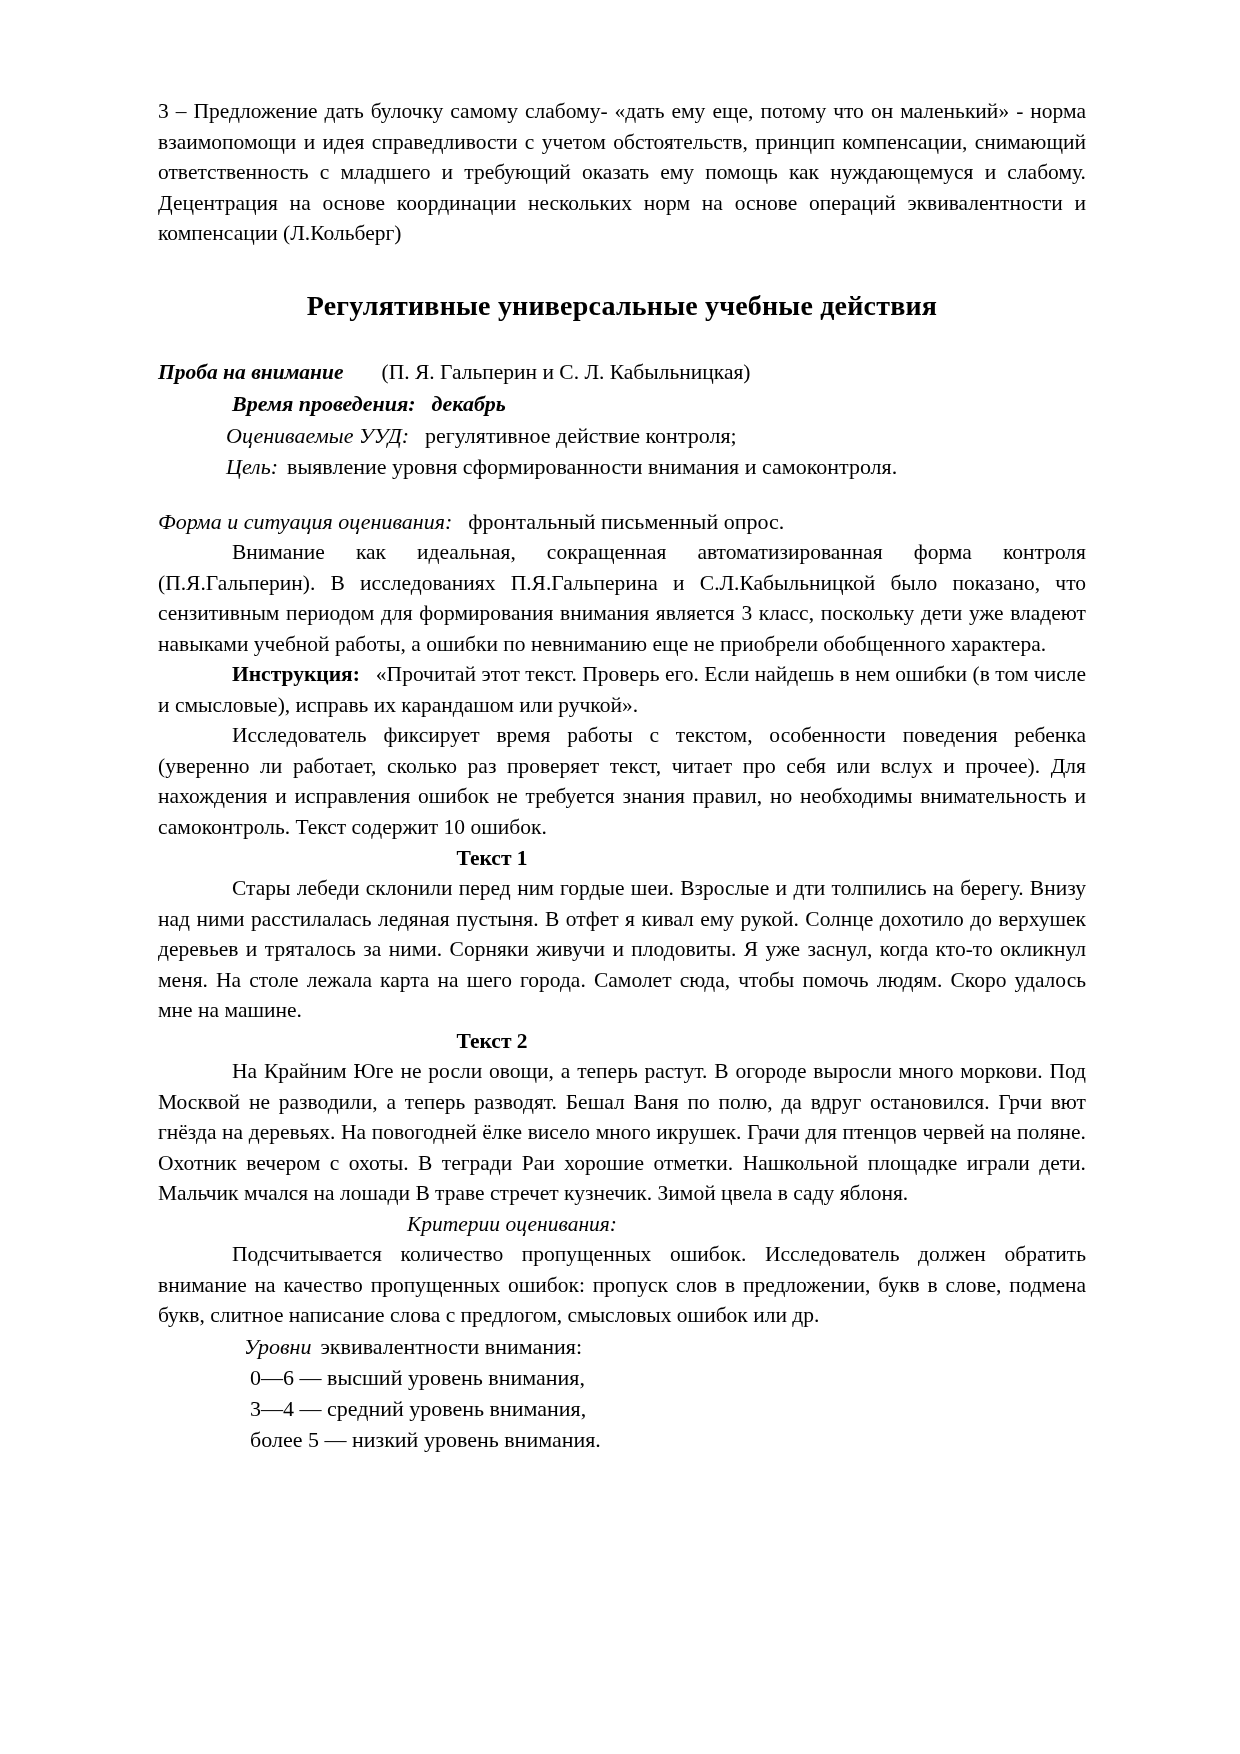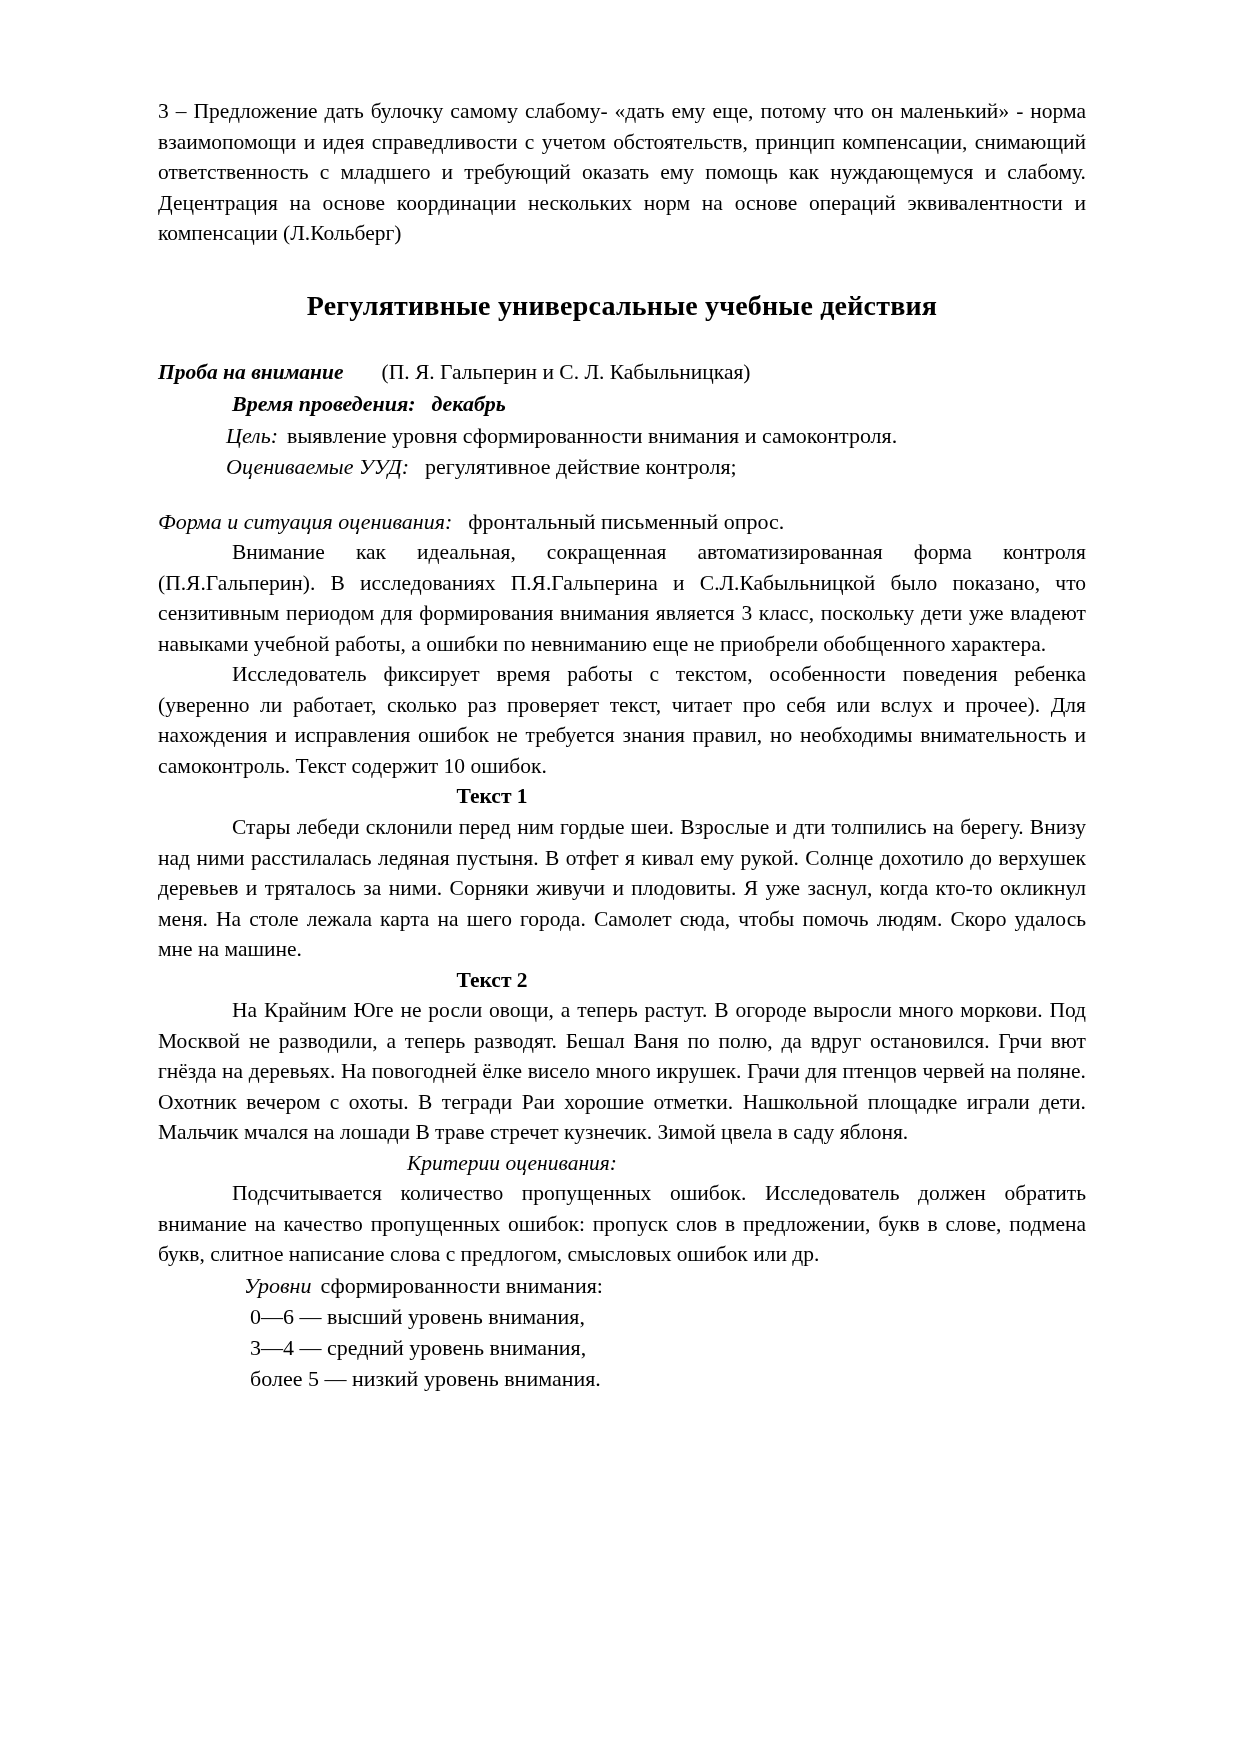--- a/index.html
+++ b/index.html
@@ -103,52 +103,55 @@
 
     <div class="title-line">
       <span class="bi">Проба на внимание</span><span class="sp-wide"></span><span>(П. Я. Гальперин и С. Л. Кабыльницкая)</span>
     </div>
 
     <div class="line pad-1">
       <span class="bi">Время проведения:</span><span class="sp-mid"></span><span class="bi">декабрь</span>
     </div>
 
     <div class="line pad-2">
-      <span class="i">Цель:</span><span class="sp-sm"></span><span>выявление уровня сформированности внимания и самоконтроля.</span>
+      <span class="i">Оцениваемые УУД:</span><span class="sp-mid"></span><span>регулятивное действие контроля;</span>
     </div>
 
     <div class="line pad-2">
-      <span class="i">Оцениваемые УУД:</span><span class="sp-mid"></span><span>регулятивное действие контроля;</span>
+      <span class="i">Цель:</span><span class="sp-sm"></span><span>выявление уровня сформированности внимания и самоконтроля.</span>
     </div>
 
     <div class="gap-md"></div>
 
     <div class="line">
       <span class="i">Форма и ситуация оценивания:</span><span class="sp-mid"></span><span>фронтальный письменный опрос.</span>
     </div>
 
     <p class="indent-lg">Внимание как идеальная, сокращенная автоматизированная форма контроля (П.Я.Гальперин). В исследованиях П.Я.Гальперина и С.Л.Кабыльницкой было показано, что сензитивным периодом для формирования внимания является 3 класс, поскольку дети уже владеют навыками учебной работы, а ошибки по невниманию еще не приобрели обобщенного характера.</p>
 
+    <p class="indent-lg">
+      <span class="b">Инструкция:</span><span class="sp-mid"></span><span>«Прочитай этот текст. Проверь его. Если найдешь в нем ошибки (в том числе и смысловые), исправь их карандашом или ручкой».</span>
+    </p>
 
     <p class="indent-lg">Исследователь фиксирует время работы с текстом, особенности поведения ребенка (уверенно ли работает, сколько раз проверяет текст, читает про себя или вслух и прочее). Для нахождения и исправления ошибок не требуется знания правил, но необходимы внимательность и самоконтроль. Текст содержит 10 ошибок.</p>
 
     <div class="center-ish">Текст 1</div>
 
     <p class="indent-lg">Стары лебеди склонили перед ним гордые шеи. Взрослые и дти толпились на берегу. Внизу над ними расстилалась ледяная пустыня. В отфет я кивал ему рукой. Солнце дохотило до верхушек деревьев и тряталось за ними. Сорняки живучи и плодовиты. Я уже заснул, когда кто-то окликнул меня. На столе лежала карта на шего города. Самолет сюда, чтобы помочь людям. Скоро удалось мне на машине.</p>
 
     <div class="center-ish">Текст 2</div>
 
     <p class="indent-lg">На Крайним Юге не росли овощи, а теперь растут. В огороде выросли много моркови. Под Москвой не разводили, а теперь разводят. Бешал Ваня по полю, да вдруг остановился. Грчи вют гнёзда на деревьях. На повогодней ёлке висело много икрушек. Грачи для птенцов червей на поляне. Охотник вечером с охоты. В тегради Раи хорошие отметки. Нашкольной площадке играли дети. Мальчик мчался на лошади В траве стречет кузнечик. Зимой цвела в саду яблоня.</p>
 
     <div class="crit-line">Критерии оценивания:</div>
 
     <p class="indent-lg">Подсчитывается количество пропущенных ошибок. Исследователь должен обратить внимание на качество пропущенных ошибок: пропуск слов в предложении, букв в слове, подмена букв, слитное написание слова с предлогом, смысловых ошибок или др.</p>
 
     <div class="line pad-3">
-      <span class="i">Уровни</span><span class="sp-sm"></span><span>сформированности внимания:</span>
+      <span class="i">Уровни</span><span class="sp-sm"></span><span>эквивалентности внимания:</span>
     </div>
 
     <div class="line pad-5">0—6 — высший уровень внимания,</div>
     <div class="line pad-5">3—4 — средний уровень внимания,</div>
     <div class="line pad-5">более 5 — низкий уровень внимания.</div>
 
   </div>
 </div>
 
 </body></html>

